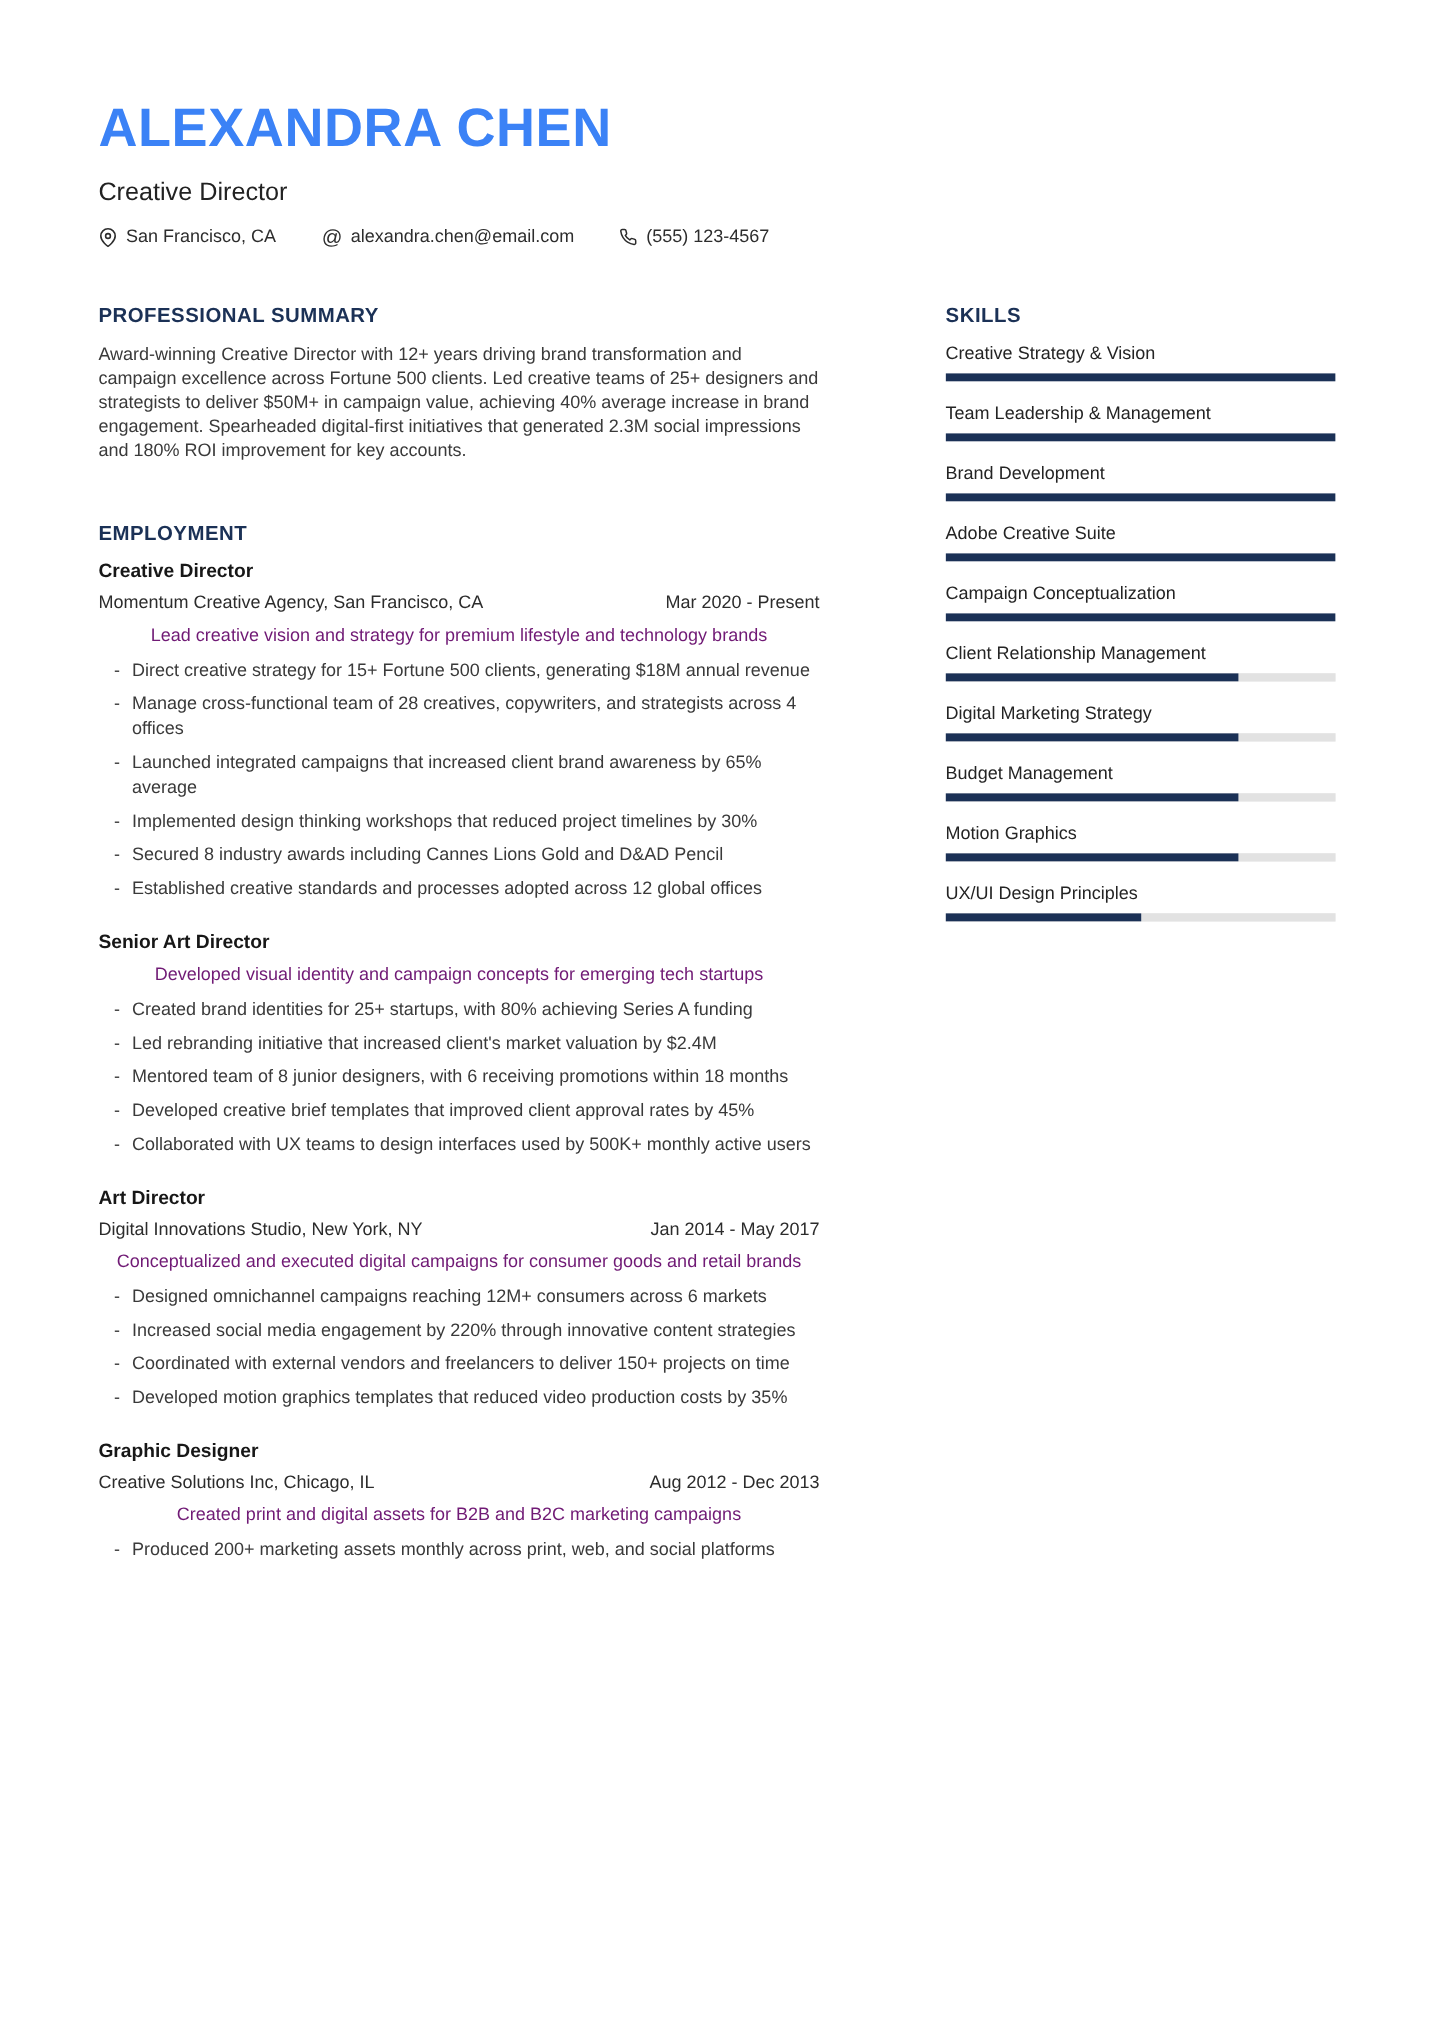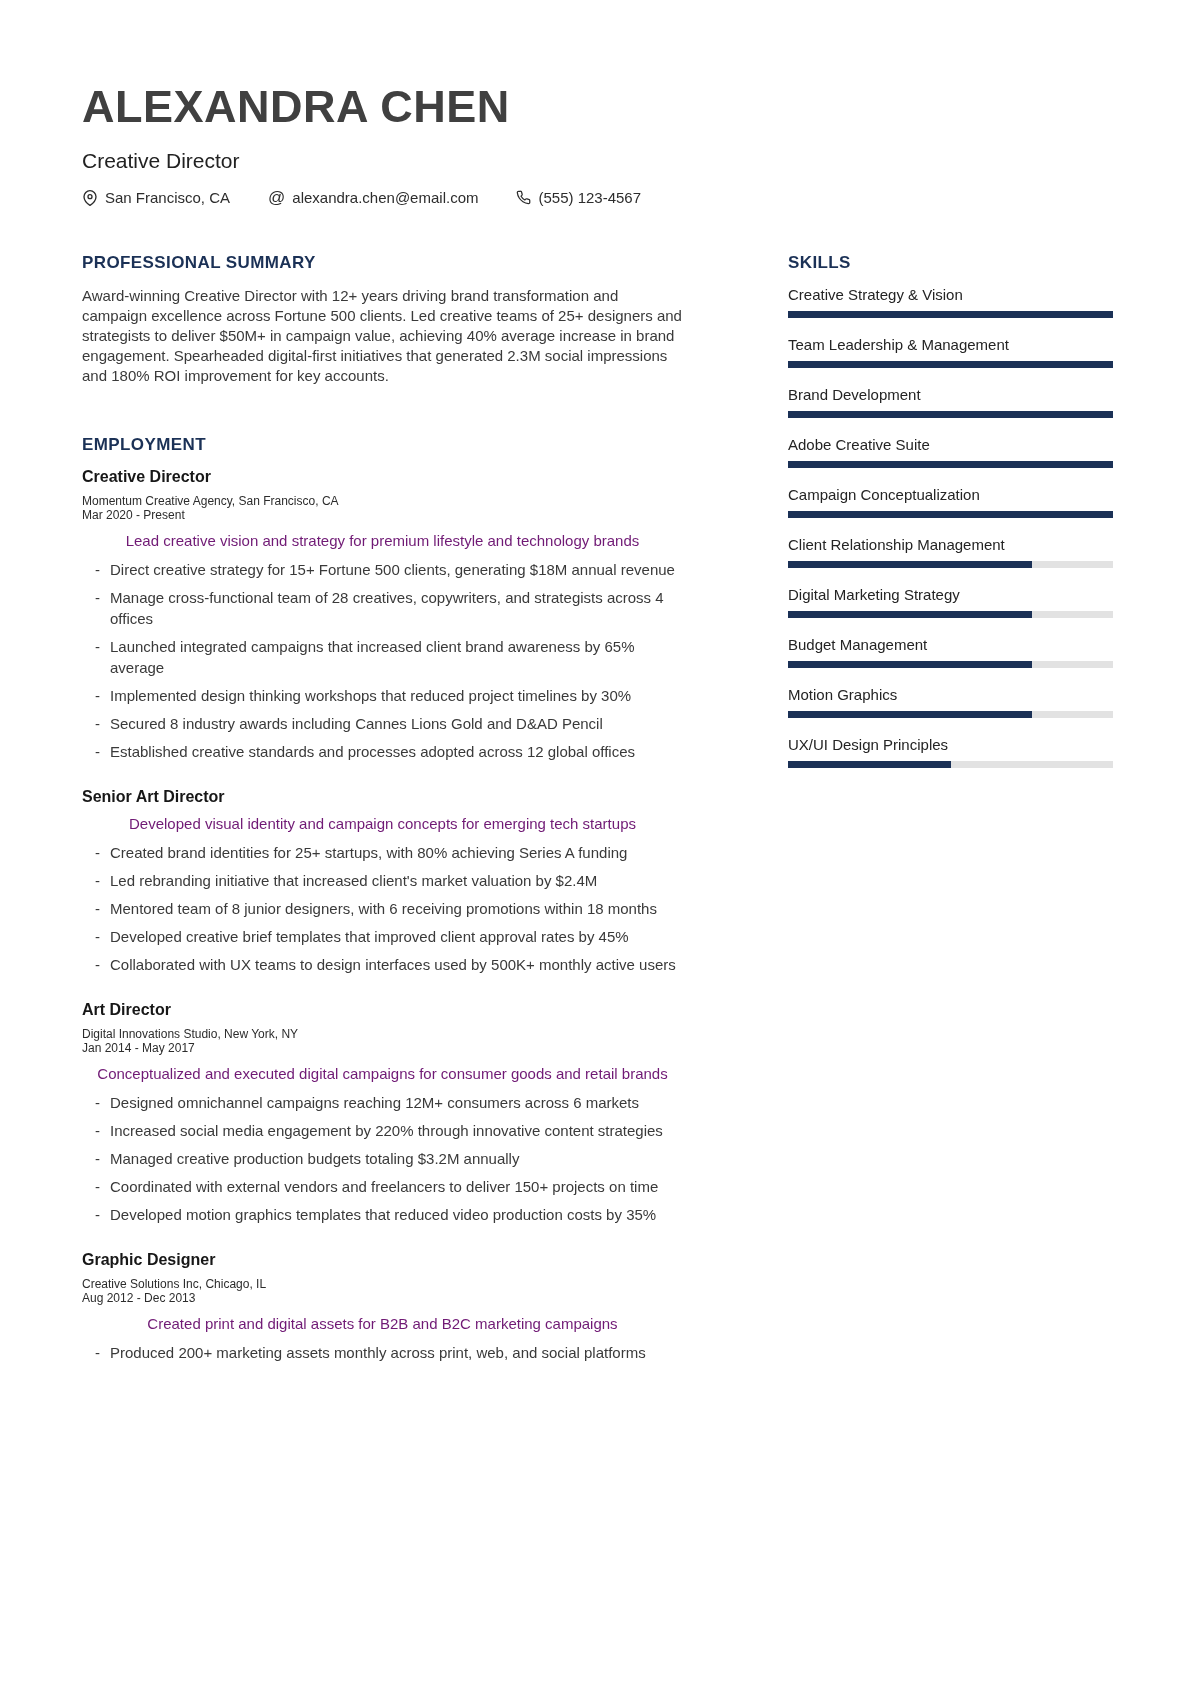--- a/index.html
+++ b/index.html
@@ -16,21 +16,21 @@
     min-height: 1697px;
     padding: 84px 87px 60px 82px;
     background: #ffffff;
   }
 
   
   .name {
     font-size: 45px;
     font-weight: 700;
     letter-spacing: 0.5px;
-    color: #404040;
+    color: #3b82f6;
     line-height: 1.0;
   }
   .job-title-header {
     margin-top: 20px;
     font-size: 21px;
     font-weight: 400;
     color: #222222;
   }
   .contact-row {
     margin-top: 16px;
@@ -74,25 +74,24 @@
   .job + .job { margin-top: 26px; }
   .job-title {
     font-size: 16px;
     font-weight: 700;
     color: #171717;
     margin-bottom: 8px;
   }
   .job-meta {
     display: flex;
     justify-content: space-between;
-    align-items: flex-start;
-    font-size: 12px;
+    align-items: center;
+    font-size: 15px;
     color: #2c2c2c;
     margin-bottom: 9px;
-    flex-direction: column;
   }
   .job-dates { white-space: nowrap; }
   .job-desc {
     font-size: 15px;
     line-height: 20px;
     color: #701a75;
     margin-bottom: 8px;
     text-align: center;
   }
   .bullets { list-style: none; }
@@ -207,21 +206,20 @@
         <div class="job">
           <div class="job-title">Art Director</div>
           <div class="job-meta">
             <span>Digital Innovations Studio, New York, NY</span>
             <span class="job-dates">Jan 2014 - May 2017</span>
           </div>
           <div class="job-desc">Conceptualized and executed digital campaigns for consumer goods and retail brands</div>
           <ul class="bullets">
             <li>Designed omnichannel campaigns reaching 12M+ consumers across 6 markets</li>
             <li>Increased social media engagement by 220% through innovative content strategies</li>
-            <li>Managed creative production budgets totaling $3.2M annually</li>
             <li>Coordinated with external vendors and freelancers to deliver 150+ projects on time</li>
             <li>Developed motion graphics templates that reduced video production costs by 35%</li>
           </ul>
         </div>
 
         <div class="job">
           <div class="job-title">Graphic Designer</div>
           <div class="job-meta">
             <span>Creative Solutions Inc, Chicago, IL</span>
             <span class="job-dates">Aug 2012 - Dec 2013</span>

